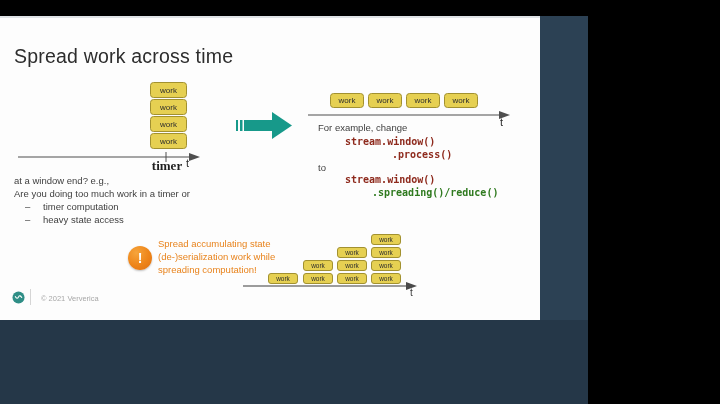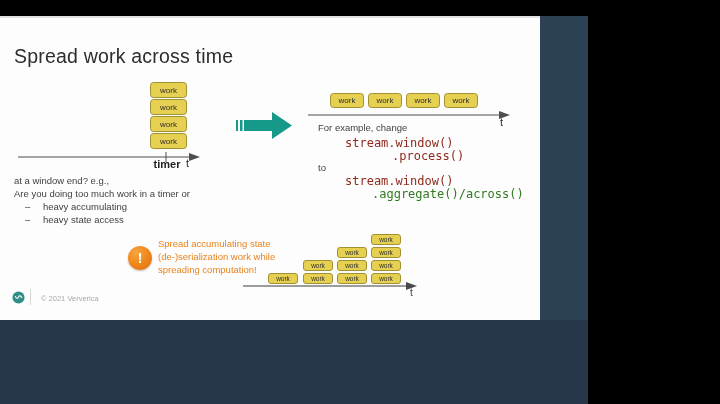--- a/index.html
+++ b/index.html
@@ -14,29 +14,29 @@
                color:#2d2d2d;letter-spacing:.2px;}
 
   .wbox{position:absolute;background:#e6d052;border:1px solid #a29130;border-radius:3.5px;
         color:#2d2d2d;display:flex;align-items:center;justify-content:center;box-sizing:border-box;}
   .wbox.lg{width:37px;height:16px;font-size:8px;}
   .wbox.md{width:34px;height:15px;font-size:8px;}
   .wbox.sm{width:30px;height:11px;font-size:6.5px;border-radius:3px;}
 
   .axis-label{position:absolute;color:#2b2b2b;}
   .timer-label{position:absolute;left:150px;top:142px;width:34px;text-align:center;
-               font-size:11px;font-weight:700;color:#1f1f1f;}
+               font-size:13px;font-weight:700;color:#1f1f1f;font-family:Liberation Serif, serif;}
 
   .question{position:absolute;left:14px;top:158px;font-size:9.5px;line-height:13px;color:#3e3e3e;}
   .bullet{display:flex;padding-left:11px;}
   .bullet .dash{width:18px;}
 
   .code-intro{position:absolute;font-size:9.5px;color:#3e3e3e;text-align:right;}
   .code{position:absolute;font-family:"DejaVu Sans Mono","Liberation Mono",monospace;
-        font-weight:400;font-size:12px;}
+        font-weight:700;font-size:10px;}
   .code.red{color:#8e2a1d;}
   .code.green{color:#2f7a1f;}
 
   .warn-icon{position:absolute;left:128px;top:230px;width:24px;height:24px;border-radius:50%;
              background:radial-gradient(circle at 35% 28%, #f6a53c, #ee8418 55%, #dd6f12);
              box-shadow:0 1px 2px rgba(0,0,0,.25);display:flex;align-items:center;justify-content:center;
              color:#fff;font-weight:700;font-size:14px;}
   .warn-text{position:absolute;left:158px;top:221px;font-size:9.5px;line-height:13px;color:#e8831c;}
 
   .copy-logo{position:absolute;left:12px;top:275px;width:13px;height:13px;}
@@ -81,21 +81,21 @@
       <line x1="154" y1="3" x2="154" y2="13" stroke="#4f4f4f" stroke-width="1"></line>
     </svg>
     <div class="timer-label">timer</div>
     <div class="axis-label" style="left:186px;top:141px;font-size:11px">t</div>
 
     <div class="question">
       <div>at a window end? e.g.,</div>
       <div>Are you doing too much work in a timer or</div>
       <div class="bullet">
         <span class="dash">–</span>
-        <span>heavy accumulating</span>
+        <span>timer computation</span>
       </div>
       <div class="bullet">
         <span class="dash">–</span>
         <span>heavy state access</span>
       </div>
     </div>
 
     <svg class="abs" style="left:234px;top:92px" width="60" height="34">
       <rect x="2" y="12" width="2" height="11" fill="#17998a"></rect>
       <rect x="6" y="12" width="2.5" height="11" fill="#17998a"></rect>
@@ -120,21 +120,21 @@
       <line x1="2" y1="8" x2="194" y2="8" stroke="#4f4f4f" stroke-width="1.2"></line>
       <polygon points="193,4 204,8 193,12" fill="#4f4f4f"></polygon>
     </svg>
     <div class="axis-label" style="left:500px;top:100px;font-size:11px">t</div>
 
     <div class="code-intro" style="left:318px;top:106px">For example, change</div>
     <div class="code red" style="left:345px;top:120px">stream.window()</div>
     <div class="code red" style="left:392px;top:133px">.process()</div>
     <div class="code-intro" style="left:318px;top:146px">to</div>
     <div class="code red" style="left:345px;top:158px">stream.window()</div>
-    <div class="code green" style="left:372px;top:171px">.aggregate()/across()</div>
+    <div class="code green" style="left:372px;top:171px">.spreading()/reduce()</div>
 
     <div class="warn-icon">
         <span>!</span>
       </div>
     <div class="warn-text">
       <div>Spread accumulating state</div>
       <div>(de-)serialization work while</div>
       <div>spreading computation!</div>
     </div>
 

